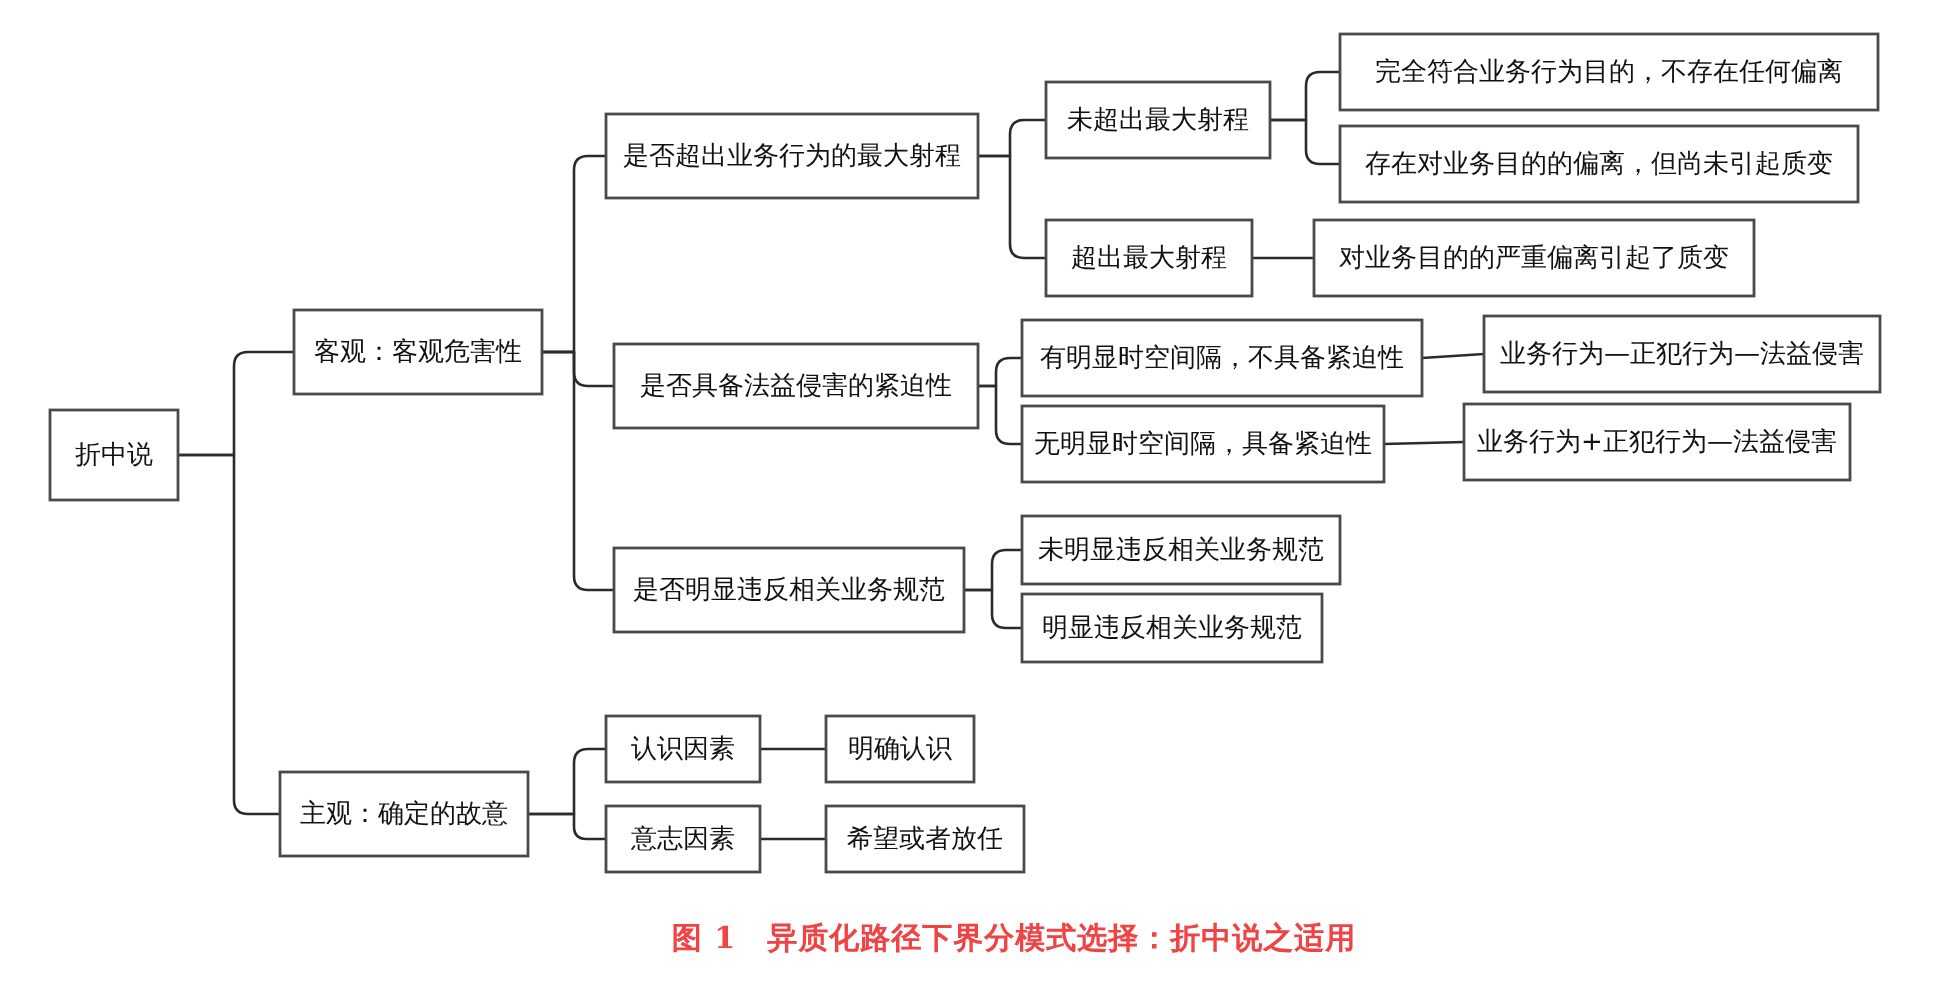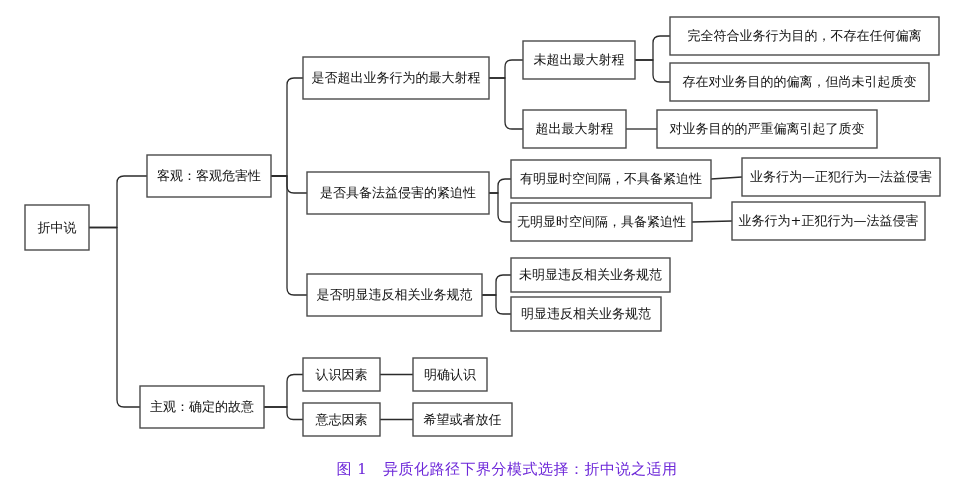--- a/index.html
+++ b/index.html
@@ -43,22 +43,22 @@
     stroke-linejoin: round;
   }
   .caption {
     position: absolute;
     left: 0;
     right: 0;
     top: 460px;
     text-align: center;
     font-family: "DejaVu Serif", "Liberation Serif", serif;
     font-size: 15px;
-    font-weight: normal;
-    color: #6d28d9;
+    font-weight: bold;
+    color: #ef4444;
     letter-spacing: 0.5px;
     margin-left: 44px;
   }
 </style>
 </head>
 <body>
 
 <div id="page">
   <svg id="diagram-svg" viewBox="0 0 970 501" xmlns="http://www.w3.org/2000/svg">
     <g id="edge-layer">

